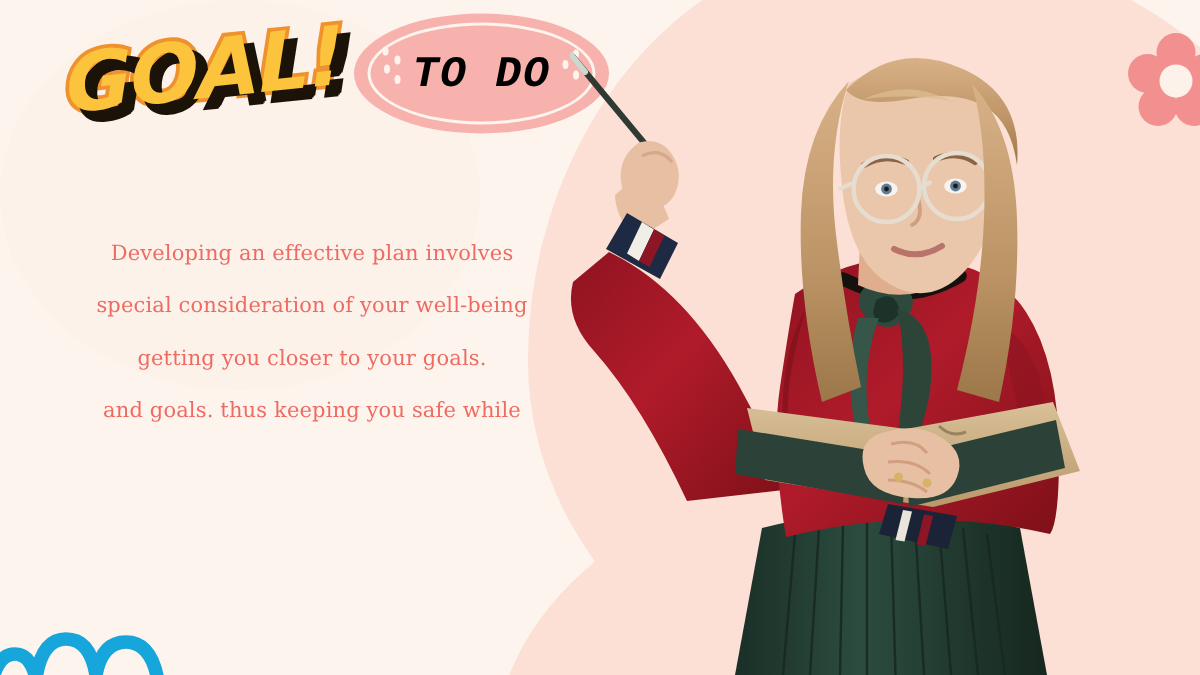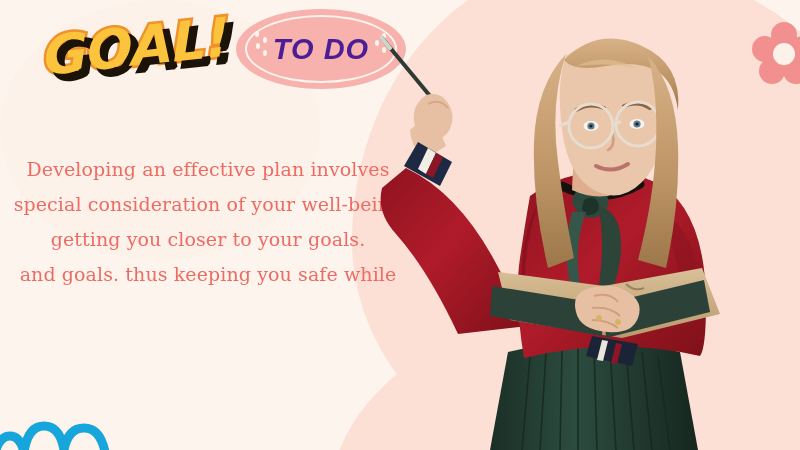--- a/index.html
+++ b/index.html
@@ -114,44 +114,44 @@
     left: 9px;
     top: 6px;
     right: 9px;
     bottom: 6px;
     border: 2.5px solid #fdf5ed;
     border-radius: 50%;
     pointer-events: none;
   }
   #todo-text {
     position: relative;
-    font-family: Liberation Sans, sans-serif;
+    font-family: Liberation Mono, monospace;
     font-size: 29px;
     font-weight: bold;
     font-style: italic;
     letter-spacing: 1px;
-    color: #4c1d95;
+    color: #000000;
     white-space: nowrap;
   }
   .sparkle-group { position: absolute; }
   .sparkle {
     position: absolute;
     background: #fdf5ed;
     border-radius: 50%;
   }
 
   
   #body-text {
     position: absolute;
     left: 10px;
     top: 152px;
     width: 396px;
     text-align: center;
     font-family: "DejaVu Serif", serif;
-    font-size: 19px;
+    font-size: 14px;
     line-height: 35px;
     color: #ee6b63;
     letter-spacing: 0.1px;
   }
   #body-text .ln { display: block; white-space: nowrap; }
 
   
   #person {
     position: absolute;
     left: 380px;

